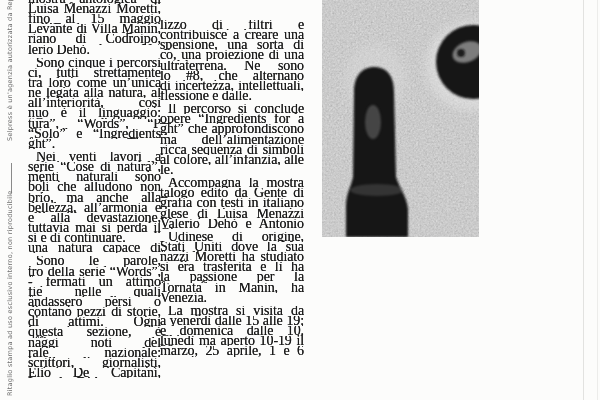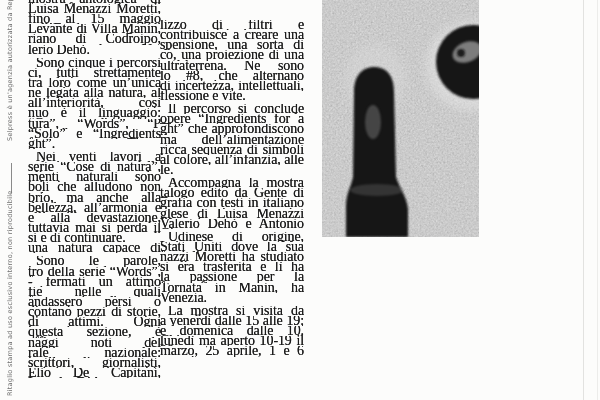--- a/index.html
+++ b/index.html
@@ -92,21 +92,21 @@
 
   <div id="col2" class="article-col">
     <div>
         <div class="line">lizzo di filtri e sovrapposizioni</div>
         <div class="line">contribuisce a creare una so-</div>
         <div class="line">spensione, una sorta di distac-</div>
         <div class="line">co, una proiezione di una realtà</div>
         <div class="line">ultraterrena. Ne sono esempio</div>
         <div class="line">lo #8, che alternano sentimenti</div>
         <div class="line">di incertezza, intellettuali, ri-</div>
-        <div class="line p-end">flessione e vite.</div>
+        <div class="line p-end">flessione e dalle.</div>
         <div class="line p-start">Il percorso si conclude con le</div>
         <div class="line">opere “Ingredients for a Thou-</div>
         <div class="line">ght” che approfondiscono il te-</div>
         <div class="line">ma dell’alimentazione con una</div>
         <div class="line">ricca sequenza di simboli legati</div>
         <div class="line">al colore, all’infanzia, alle paro-</div>
         <div class="line p-end">le.</div>
         <div class="line p-start">Accompagna la mostra un ca-</div>
         <div class="line">talogo edito da Gente di Foto-</div>
         <div class="line">grafia con testi in italiano e in in-</div>

